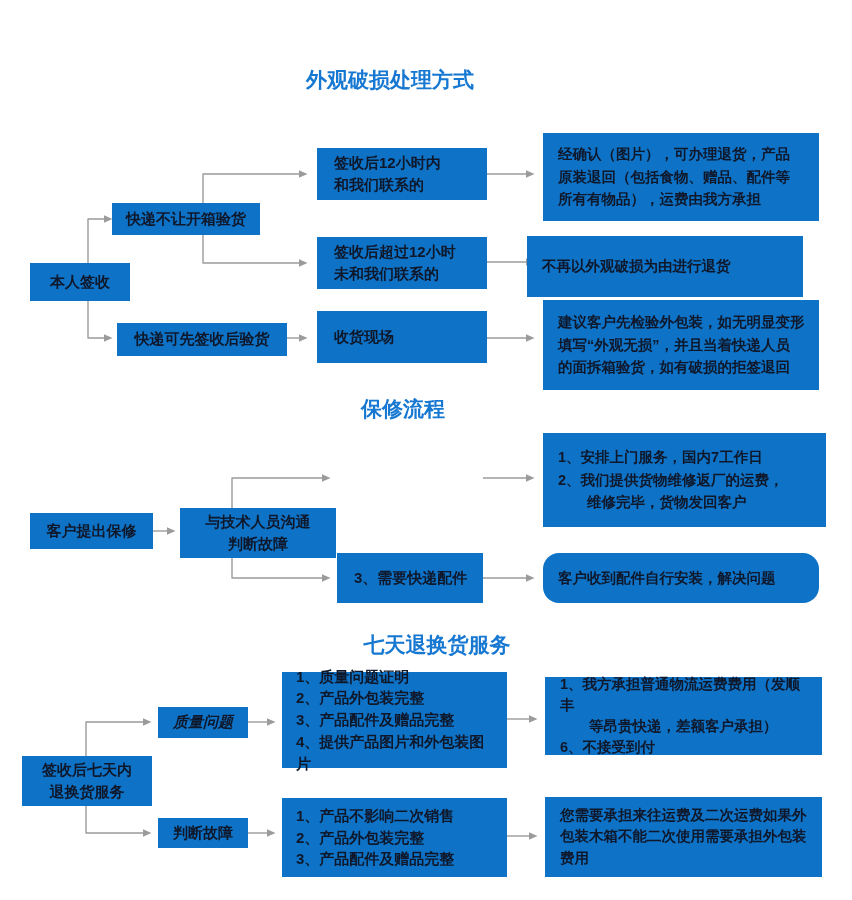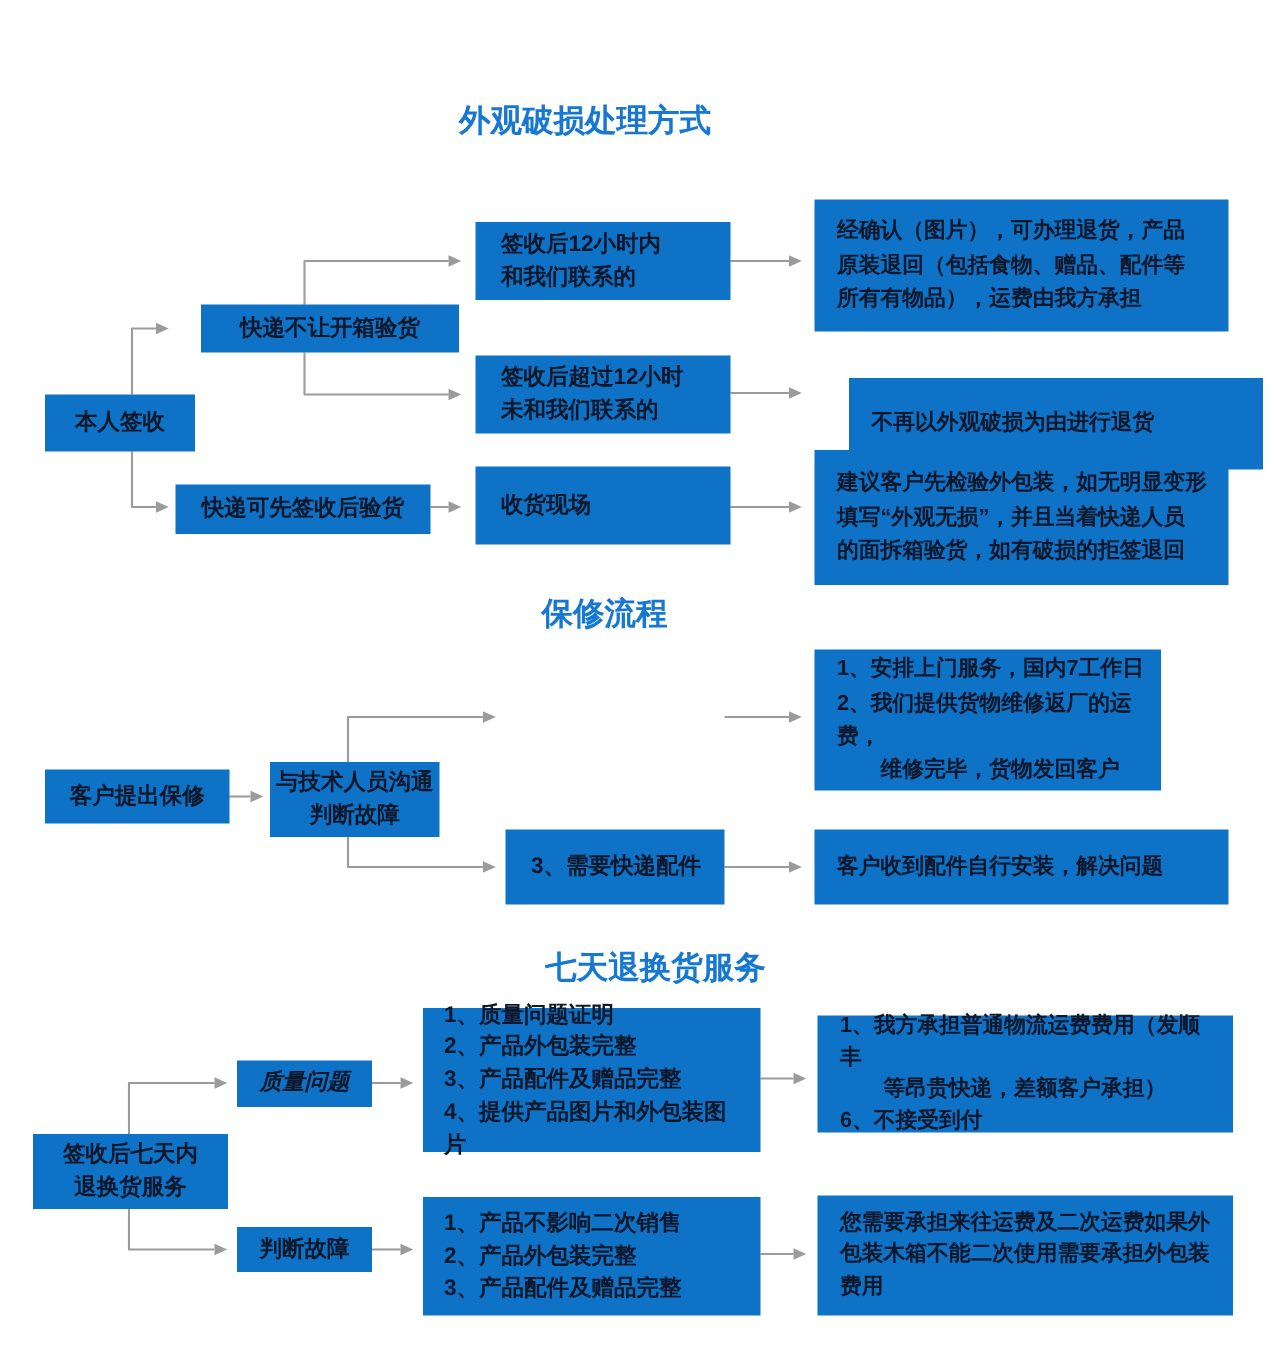--- a/index.html
+++ b/index.html
@@ -58,45 +58,45 @@
       <path d="M248 833 L267 833"></path>
       <path d="M507 719 L529 719"></path>
       <path d="M507 836 L529 836"></path>
     </g>
   </svg>
 
 
   <h2 class="sec-h" style="left:390px;top:66px;">外观破损处理方式</h2>
 
   <div class="box c" style="left:30px;top:263px;width:100px;height:38px;">本人签收</div>
-  <div class="box c" style="left:134px;top:203px;width:172px;height:32px;">快递不让开箱验货</div>
+  <div class="box c" style="left:112px;top:203px;width:148px;height:32px;">快递不让开箱验货</div>
   <div class="box c" style="left:117px;top:323px;width:170px;height:33px;">快递可先签收后验货</div>
   <div class="box l" style="left:317px;top:148px;width:170px;height:52px;">签收后12小时内
 和我们联系的</div>
   <div class="box l" style="left:317px;top:237px;width:170px;height:52px;">签收后超过12小时
 未和我们联系的</div>
   <div class="box l" style="left:317px;top:311px;width:170px;height:52px;">收货现场</div>
   <div class="box para" style="left:543px;top:133px;width:276px;height:88px;">经确认（图片），可办理退货，产品
 原装退回（包括食物、赠品、配件等
 所有有物品），运费由我方承担</div>
-  <div class="box para" style="left:566px;top:236px;width:276px;height:61px;margin-top:16px;">不再以外观破损为由进行退货</div>
+  <div class="box para" style="left:527px;top:236px;width:276px;height:61px;">不再以外观破损为由进行退货</div>
   <div class="box para" style="left:543px;top:300px;width:276px;height:90px;">建议客户先检验外包装，如无明显变形
 填写“外观无损”，并且当着快递人员
 的面拆箱验货，如有破损的拒签退回</div>
 
   <h2 class="sec-h" style="left:403px;top:395px;">保修流程</h2>
 
   <div class="box c" style="left:30px;top:513px;width:123px;height:36px;">客户提出保修</div>
-  <div class="box c" style="left:180px;top:508px;width:113px;height:50px;">与技术人员沟通
+  <div class="box c" style="left:180px;top:508px;width:156px;height:50px;">与技术人员沟通
 判断故障</div>
   <div class="box l" style="left:337px;top:553px;width:146px;height:50px;">3、需要快递配件</div>
-  <div class="box para" style="left:543px;top:433px;width:231px;height:94px;">1、安排上门服务，国内7工作日
+  <div class="box para" style="left:543px;top:433px;width:283px;height:94px;">1、安排上门服务，国内7工作日
 2、我们提供货物维修返厂的运费，
 　　维修完毕，货物发回客户</div>
-  <div class="box para" style="left:543px;top:553px;width:276px;height:50px;">客户收到配件自行安装，解决问题</div>
+  <div class="box para" style="left:543px;top:553px;width:276px;height:50px;border-radius:16px;">客户收到配件自行安装，解决问题</div>
 
   <h2 class="sec-h" style="left:437px;top:631px;">七天退换货服务</h2>
 
   <div class="box c" style="left:22px;top:756px;width:130px;height:50px;">签收后七天内
 退换货服务</div>
   <div class="box c" style="left:158px;top:707px;width:90px;height:31px;font-style:italic;">质量问题</div>
   <div class="box c" style="left:158px;top:818px;width:90px;height:30px;">判断故障</div>
   <div class="box l lh-t" style="left:282px;top:672px;width:225px;height:96px;padding-left:14px;">1、质量问题证明
 2、产品外包装完整
 3、产品配件及赠品完整

